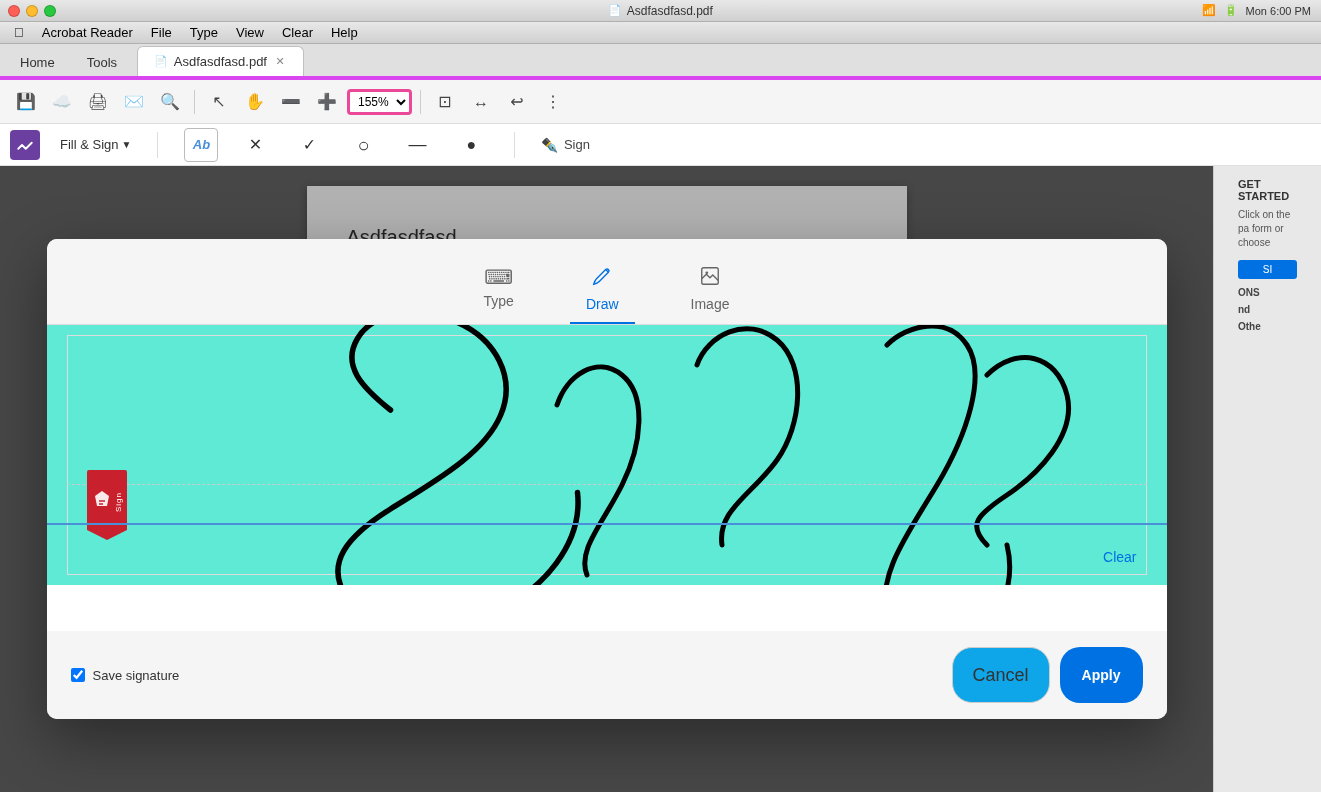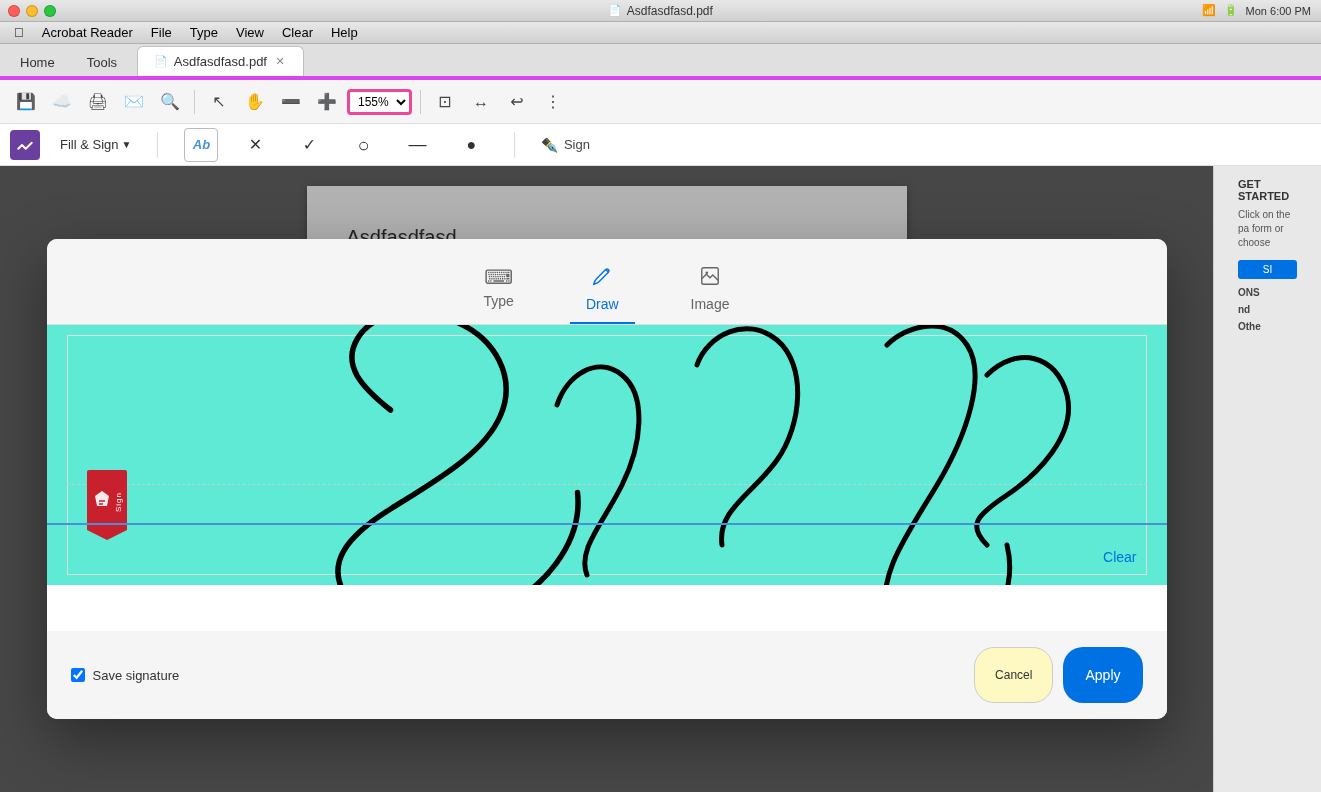--- a/index.html
+++ b/index.html
@@ -414,34 +414,34 @@
     }
     .modal-footer-btns {
       margin-left: auto;
       display: flex;
       gap: 10px;
     }
     .btn-cancel {
       padding: 1px 20px;
       border: 1px solid #ccc;
       border-radius: 20px;
-      background: #fef9c3;
-      font-size: 12px;
+      background: #0ea5e9;
+      font-size: 18px;
       cursor: pointer;
       color: #333;
     }
     .btn-apply {
       padding: 20px 22px;
       border: none;
       border-radius: 20px;
       background: #0071e3;
       color: #fff;
       font-size: 14px;
       cursor: pointer;
-      font-weight: 400;
+      font-weight: 700;
     }
 
     
     .signature-svg {
       position: absolute;
       top: 0; left: 0; width: 100%; height: 100%;
     }
   </style>
 </head>
 <body>

